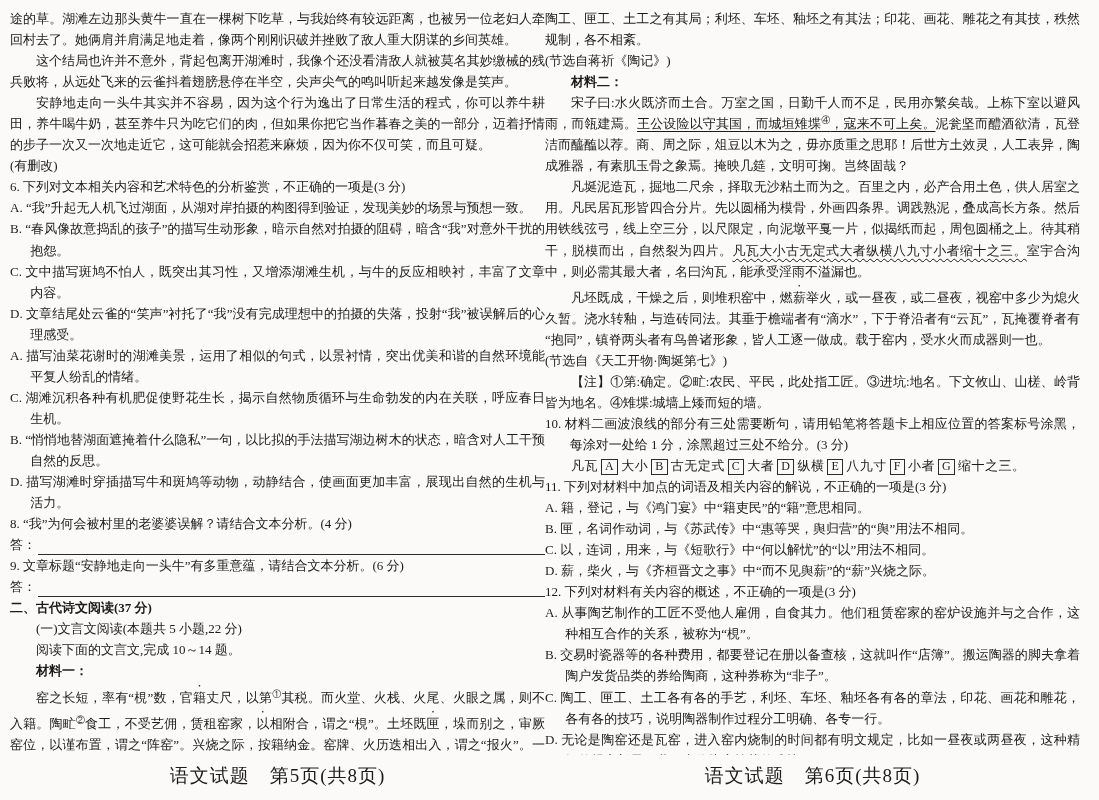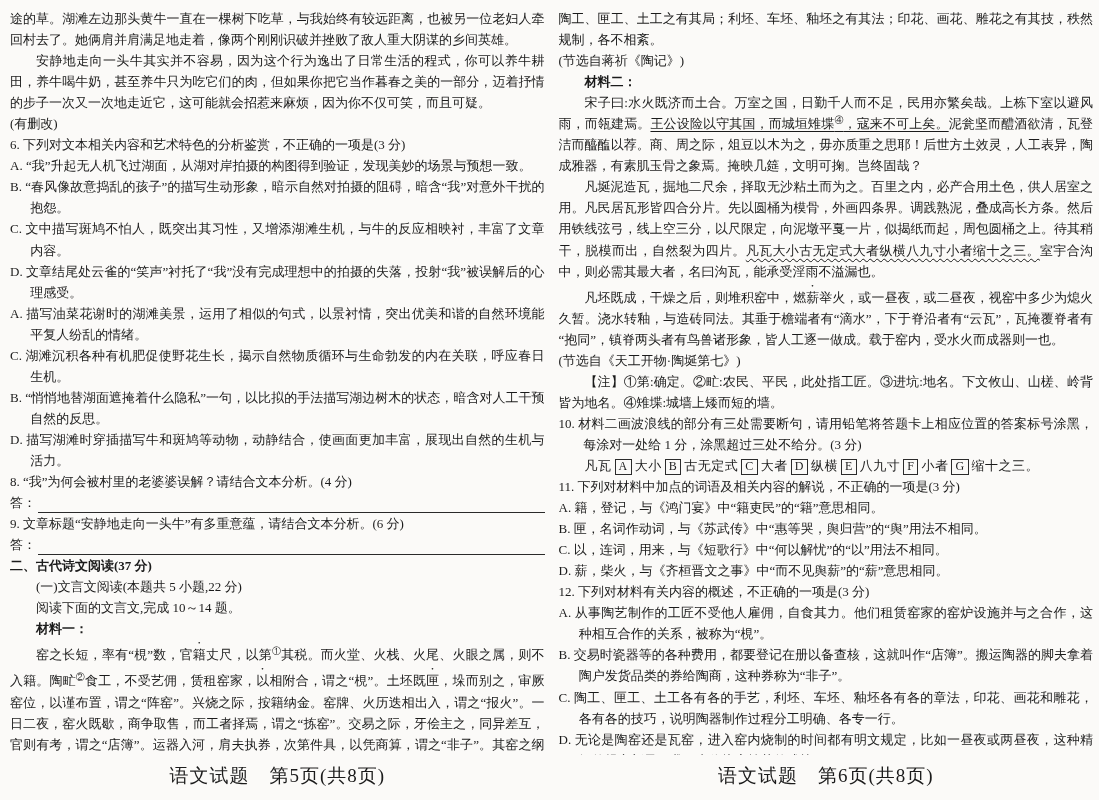--- a/index.html
+++ b/index.html
@@ -3,21 +3,21 @@
 <meta charset="utf-8">
 <style>
   html,body{margin:0;padding:0;}
   body{
     width:1099px;height:800px;overflow:hidden;
     background:#fbfaf8;color:#1b1b1b;
     font-family:"Liberation Serif","DejaVu Serif",serif;
     font-size:13px;line-height:1.62;
   }
   .spread{
-    display:flex;gap:14px;
+    display:flex;
     padding:8px 6px 0 10px;box-sizing:border-box;
     width:1099px;height:800px;
   }
   .page{
     width:535px;height:788px;
     display:flex;flex-direction:column;
     box-sizing:border-box;
   }
   .content{flex:1;overflow:hidden;}
   .content p{margin:0;text-align:justify;}
@@ -48,20 +48,21 @@
   }
 </style>
 </head>
 <body>
 
 <div class="spread">
 
   <section class="page">
     <div class="content">
       <p class="lit">途的草。湖滩左边那头黄牛一直在一棵树下吃草，与我始终有较远距离，也被另一位老妇人牵回村去了。她俩肩并肩满足地走着，像两个刚刚识破并挫败了敌人重大阴谋的乡间英雄。</p>
+      <p class="lit ind">这个结局也许并不意外，背起包离开湖滩时，我像个还没看清敌人就被莫名其妙缴械的残兵败将，从远处飞来的云雀抖着翅膀悬停在半空，尖声尖气的鸣叫听起来越发像是笑声。</p>
       <p class="lit ind">安静地走向一头牛其实并不容易，因为这个行为逸出了日常生活的程式，你可以养牛耕田，养牛喝牛奶，甚至养牛只为吃它们的肉，但如果你把它当作暮春之美的一部分，迈着抒情的步子一次又一次地走近它，这可能就会招惹来麻烦，因为你不仅可笑，而且可疑。</p>
       <p class="right">(有删改)</p>
       <p class="q">6. 下列对文本相关内容和艺术特色的分析鉴赏，不正确的一项是(3 分)</p>
       <p class="opt">A. “我”升起无人机飞过湖面，从湖对岸拍摄的构图得到验证，发现美妙的场景与预想一致。</p>
       <p class="opt">B. “春风像故意捣乱的孩子”的描写生动形象，暗示自然对拍摄的阻碍，暗含“我”对意外干扰的抱怨。</p>
       <p class="opt">C. 文中描写斑鸠不怕人，既突出其习性，又增添湖滩生机，与牛的反应相映衬，丰富了文章内容。</p>
       <p class="opt">D. 文章结尾处云雀的“笑声”衬托了“我”没有完成理想中的拍摄的失落，投射“我”被误解后的心理感受。</p>
       <p class="opt">A. 描写油菜花谢时的湖滩美景，运用了相似的句式，以景衬情，突出优美和谐的自然环境能平复人纷乱的情绪。</p>
       <p class="opt">C. 湖滩沉积各种有机肥促使野花生长，揭示自然物质循环与生命勃发的内在关联，呼应春日生机。</p>
       <p class="opt">B. “悄悄地替湖面遮掩着什么隐私”一句，以比拟的手法描写湖边树木的状态，暗含对人工干预自然的反思。</p>
@@ -89,21 +90,21 @@
       <p class="lit ind">凡埏泥造瓦，掘地二尺余，择取无沙粘土而为之。百里之内，必产合用土色，供人居室之用。凡民居瓦形皆四合分片。先以圆桶为模骨，外画四条界。调践熟泥，叠成高长方条。然后用铁线弦弓，线上空三分，以尺限定，向泥墩平戛一片，似揭纸而起，周包圆桶之上。待其稍干，脱模而出，自然裂为四片。<span class="wavy">凡瓦大小古无定式大者纵横八九寸小者缩十之三。</span>室宇合沟中，则必需其最大者，名曰沟瓦，能承受淫雨不溢漏也。</p>
       <p class="lit ind">凡坯既成，干燥之后，则堆积窑中，燃<span class="dot">薪</span>举火，或一昼夜，或二昼夜，视窑中多少为熄火久暂。浇水转釉，与造砖同法。其垂于檐端者有“滴水”，下于脊沿者有“云瓦”，瓦掩覆脊者有“抱同”，镇脊两头者有鸟兽诸形象，皆人工逐一做成。载于窑内，受水火而成器则一也。</p>
       <p class="right">(节选自《天工开物·陶埏第七》)</p>
       <p class="note">【注】①第:确定。②甿:农民、平民，此处指工匠。③进坑:地名。下文攸山、山槎、岭背皆为地名。④雉堞:城墙上矮而短的墙。</p>
       <p class="q">10. 材料二画波浪线的部分有三处需要断句，请用铅笔将答题卡上相应位置的答案标号涂黑，每涂对一处给 1 分，涂黑超过三处不给分。(3 分)</p>
       <p class="lit boxline">凡瓦<span class="box">A</span>大小<span class="box">B</span>古无定式<span class="box">C</span>大者<span class="box">D</span>纵横<span class="box">E</span>八九寸<span class="box">F</span>小者<span class="box">G</span>缩十之三。</p>
       <p class="q">11. 下列对材料中加点的词语及相关内容的解说，不正确的一项是(3 分)</p>
       <p class="opt">A. 籍，登记，与《鸿门宴》中“籍吏民”的“籍”意思相同。</p>
       <p class="opt">B. 匣，名词作动词，与《苏武传》中“惠等哭，舆归营”的“舆”用法不相同。</p>
       <p class="opt">C. 以，连词，用来，与《短歌行》中“何以解忧”的“以”用法不相同。</p>
-      <p class="opt">D. 薪，柴火，与《齐桓晋文之事》中“而不见舆薪”的“薪”意思相同。</p>
+      <p class="opt">D. 薪，柴火，与《齐桓晋文之事》中“而不见舆薪”的“薪”兴烧之际。</p>
       <p class="q">12. 下列对材料有关内容的概述，不正确的一项是(3 分)</p>
       <p class="opt">A. 从事陶艺制作的工匠不受他人雇佣，自食其力。他们租赁窑家的窑炉设施并与之合作，这种相互合作的关系，被称为“梘”。</p>
       <p class="opt">B. 交易时瓷器等的各种费用，都要登记在册以备查核，这就叫作“店簿”。搬运陶器的脚夫拿着陶户发货品类的券给陶商，这种券称为“非子”。</p>
       <p class="opt">C. 陶工、匣工、土工各有各的手艺，利坯、车坯、釉坯各有各的章法，印花、画花和雕花，各有各的技巧，说明陶器制作过程分工明确、各专一行。</p>
       <p class="opt">D. 无论是陶窑还是瓦窑，进入窑内烧制的时间都有明文规定，比如一昼夜或两昼夜，这种精细的规定彰显了我国古代烧窑技艺的成熟。</p>
 
     </div>
     <div class="footer">语文试题　第6页(共8页)</div>
   </section>
 

